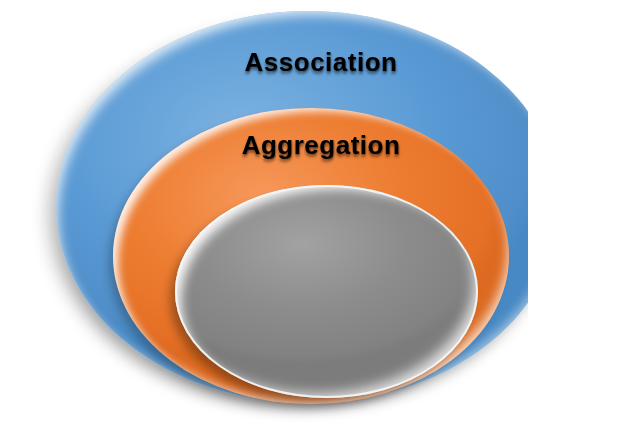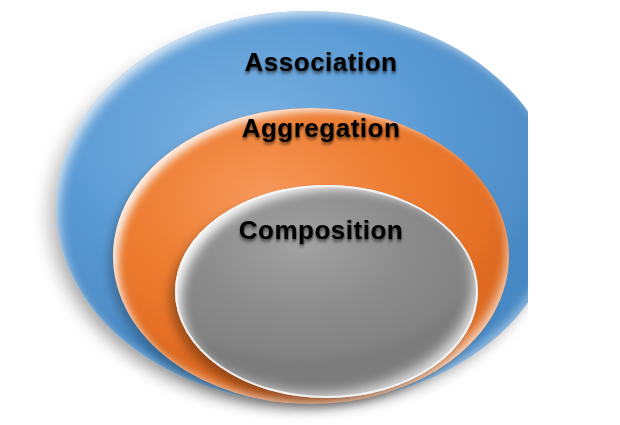--- a/index.html
+++ b/index.html
@@ -65,33 +65,32 @@
     font-size: 26px;
     line-height: 28px;
     font-weight: bold;
     color: #000000;
     text-shadow: 0 3px 3px rgba(0,0,0,0.45), 1px 1px 1px rgba(0,0,0,0.25);
     letter-spacing: 0.5px;
     z-index: 4;
     white-space: nowrap;
   }
   .label-association { top: 48px; }
-  .label-aggregation { top: 114px; }
+  .label-aggregation { top: 131px; }
   .label-composition { top: 216px; }
 </style>
 </head>
 <body>
 
 <div class="canvas">
 
   <div class="ellipse ellipse-association"></div>
 
   <div class="ellipse ellipse-aggregation"></div>
 
   <div class="ellipse ellipse-composition"></div>
 
   <div class="layer-label label-association">Association</div>
 
   <div class="layer-label label-aggregation">Aggregation</div>
 
-  <div class="layer-label label-composition">Composition</div>
 
 </div>
 
 </body></html>

